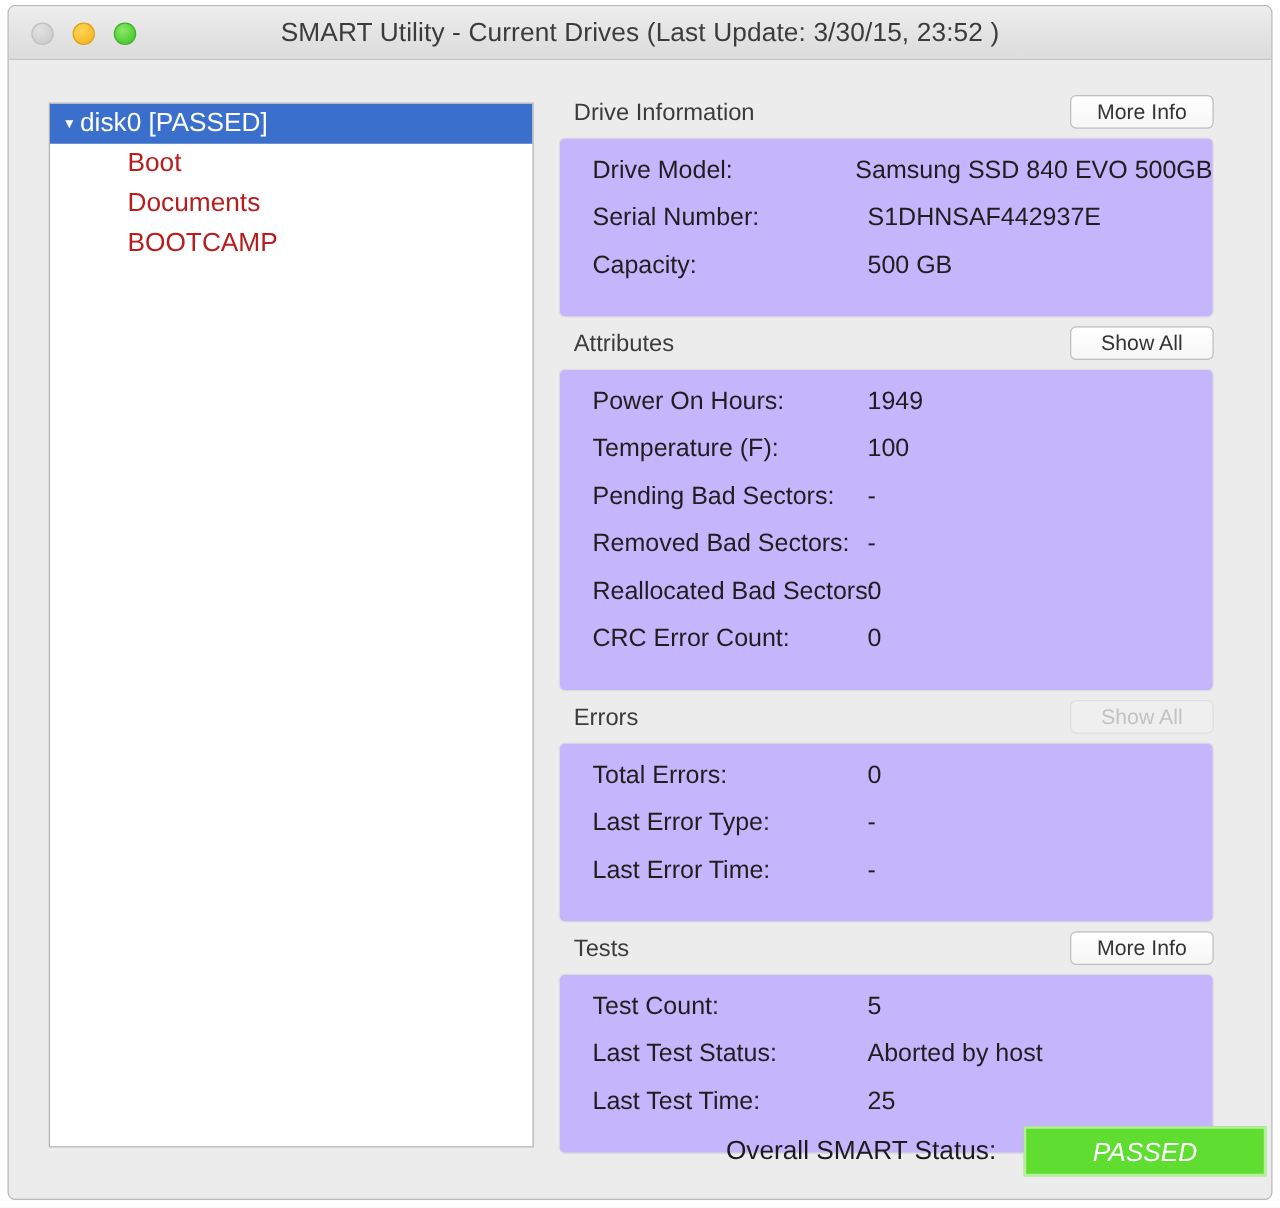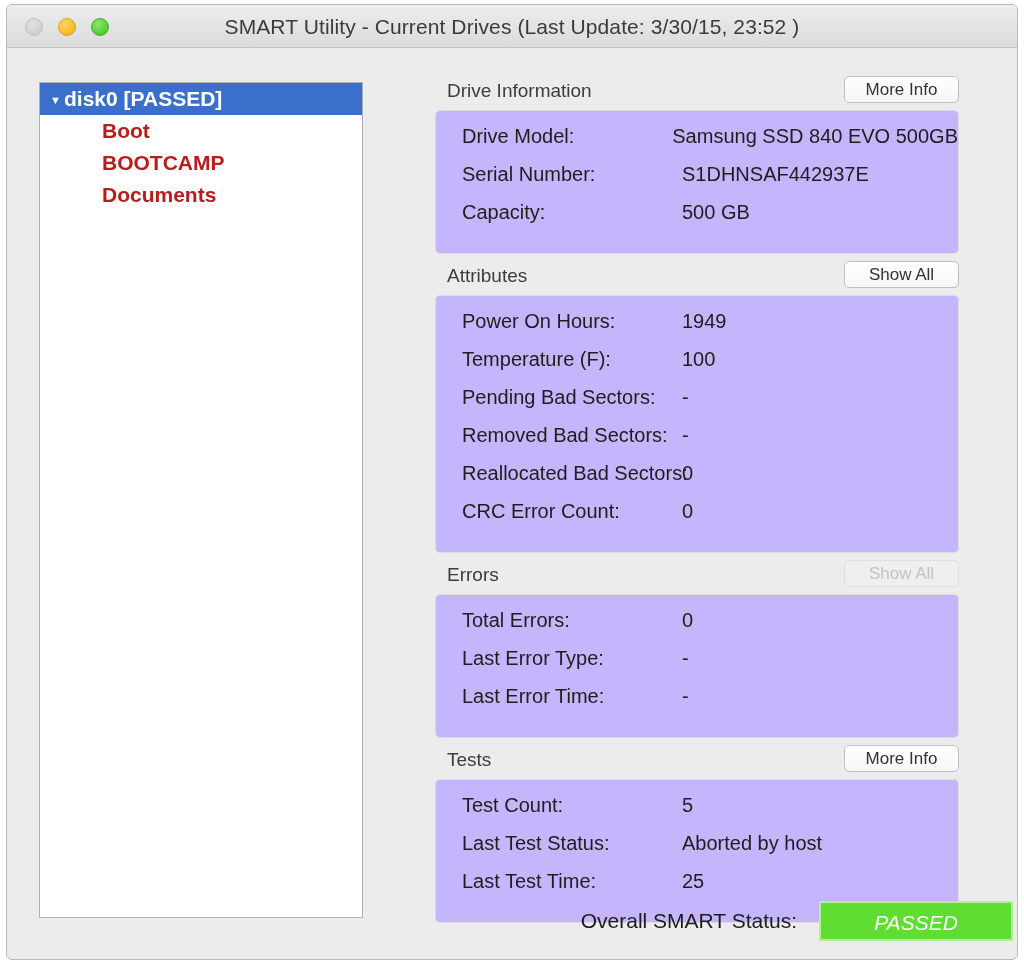--- a/index.html
+++ b/index.html
@@ -79,27 +79,26 @@
     top: 43px;
     right: 0;
     bottom: 0;
   }
 
   
   #drive-list {
     position: absolute;
     left: 32px;
     top: 34px;
-    width: 324px;
+    width: 388px;
     height: 836px;
     background: #ffffff;
     border: 1px solid #b0b0b0;
     box-sizing: border-box;
     overflow: hidden;
-    font-weight: bold;
   }
   .tree-row {
     height: 32px;
     line-height: 32px;
     font-size: 21px;
     color: #1a1a1a;
     white-space: nowrap;
     padding-left: 10px;
     box-sizing: border-box;
   }
@@ -116,21 +115,21 @@
     line-height: 32px;
   }
   .tree-row.child {
     padding-left: 62px;
     color: #b91c1c;
   }
 
   
   #right-pane {
     position: absolute;
-    left: 428px;
+    left: 440px;
     top: 30px;
     width: 524px;
   }
   .section {
     position: relative;
     margin-bottom: 9px;
   }
   .section-head {
     position: relative;
     height: 32px;
@@ -234,24 +233,24 @@
   <div id="content">
 
     <div id="drive-list">
       <div class="tree-row root">
         <span class="disclosure">▼</span><span>disk0  [PASSED]</span>
       </div>
       <div class="tree-row child">
         <span>Boot</span>
       </div>
       <div class="tree-row child">
+        <span>Documents</span>
+      </div>
+      <div class="tree-row child">
         <span>BOOTCAMP</span>
-      </div>
-      <div class="tree-row child">
-        <span>Documents</span>
       </div>
     </div>
 
     <div id="right-pane">
 
       <div class="section">
         <div class="section-head">
           <div class="section-title">Drive Information</div>
           <div class="hdr-button">More Info</div>
         </div>

